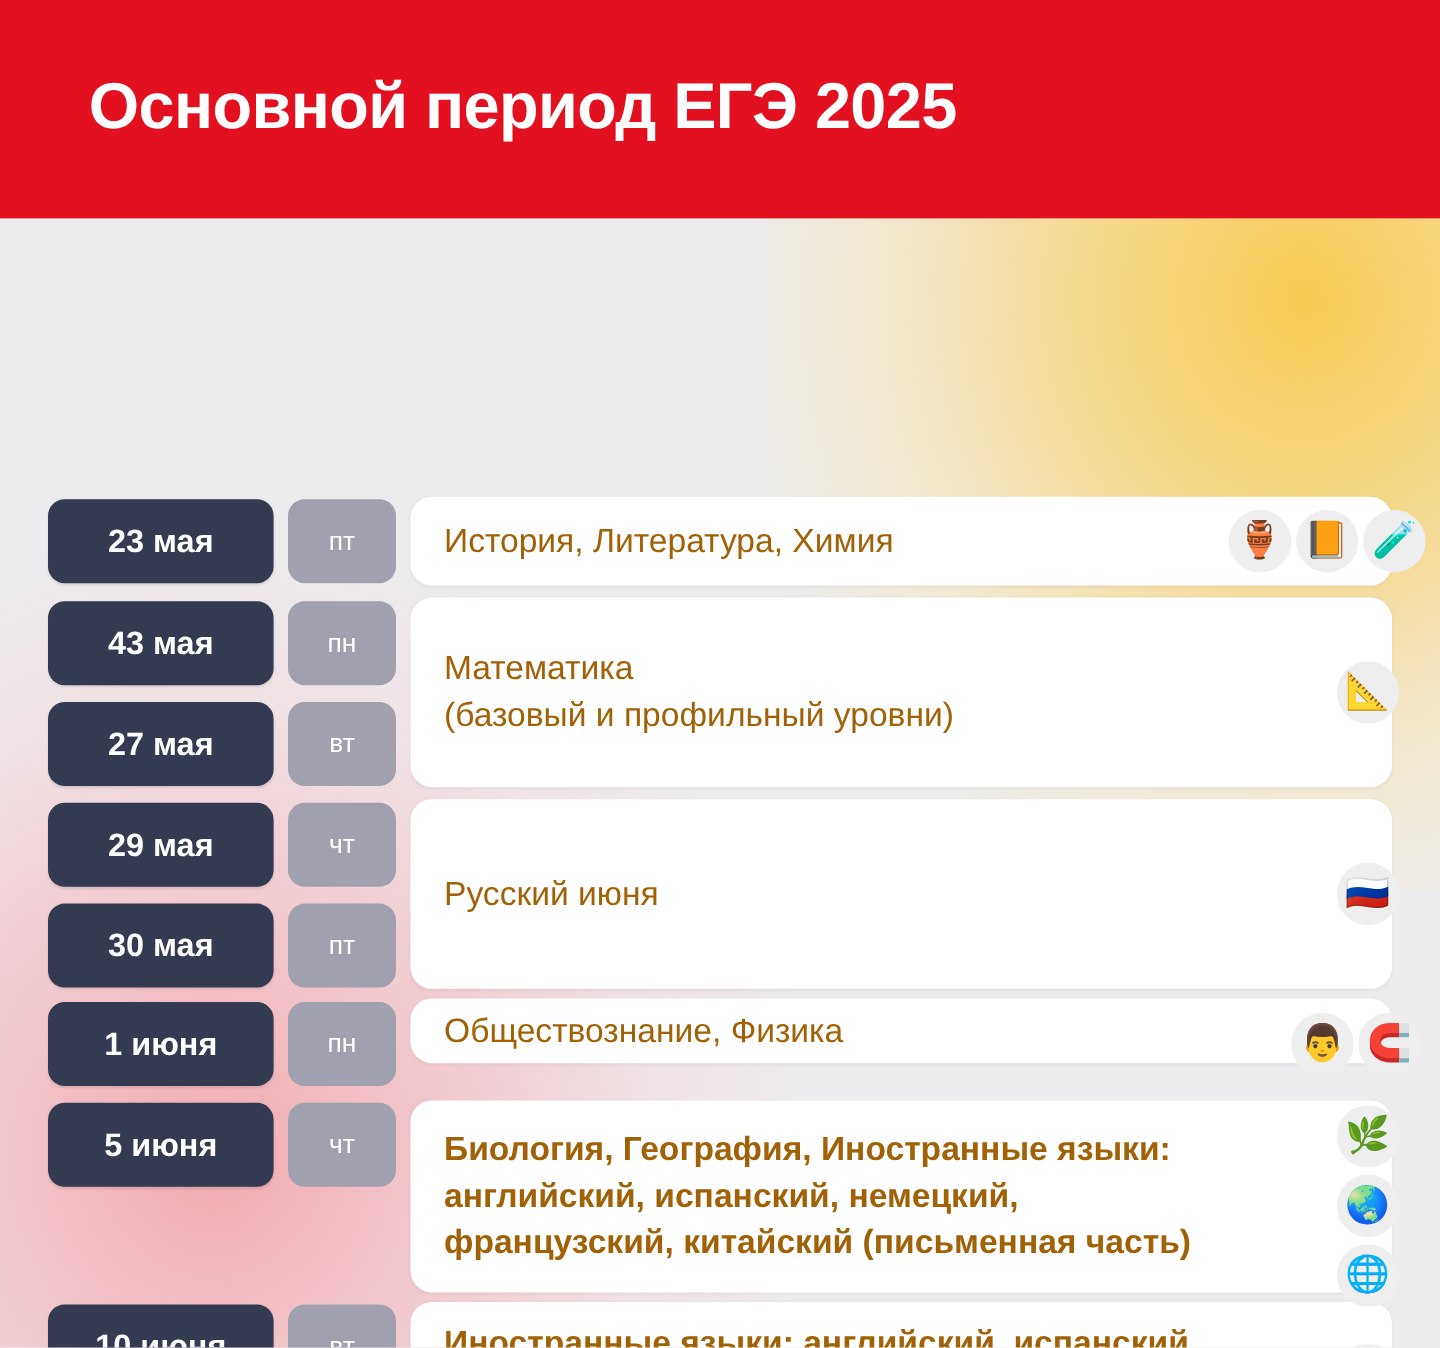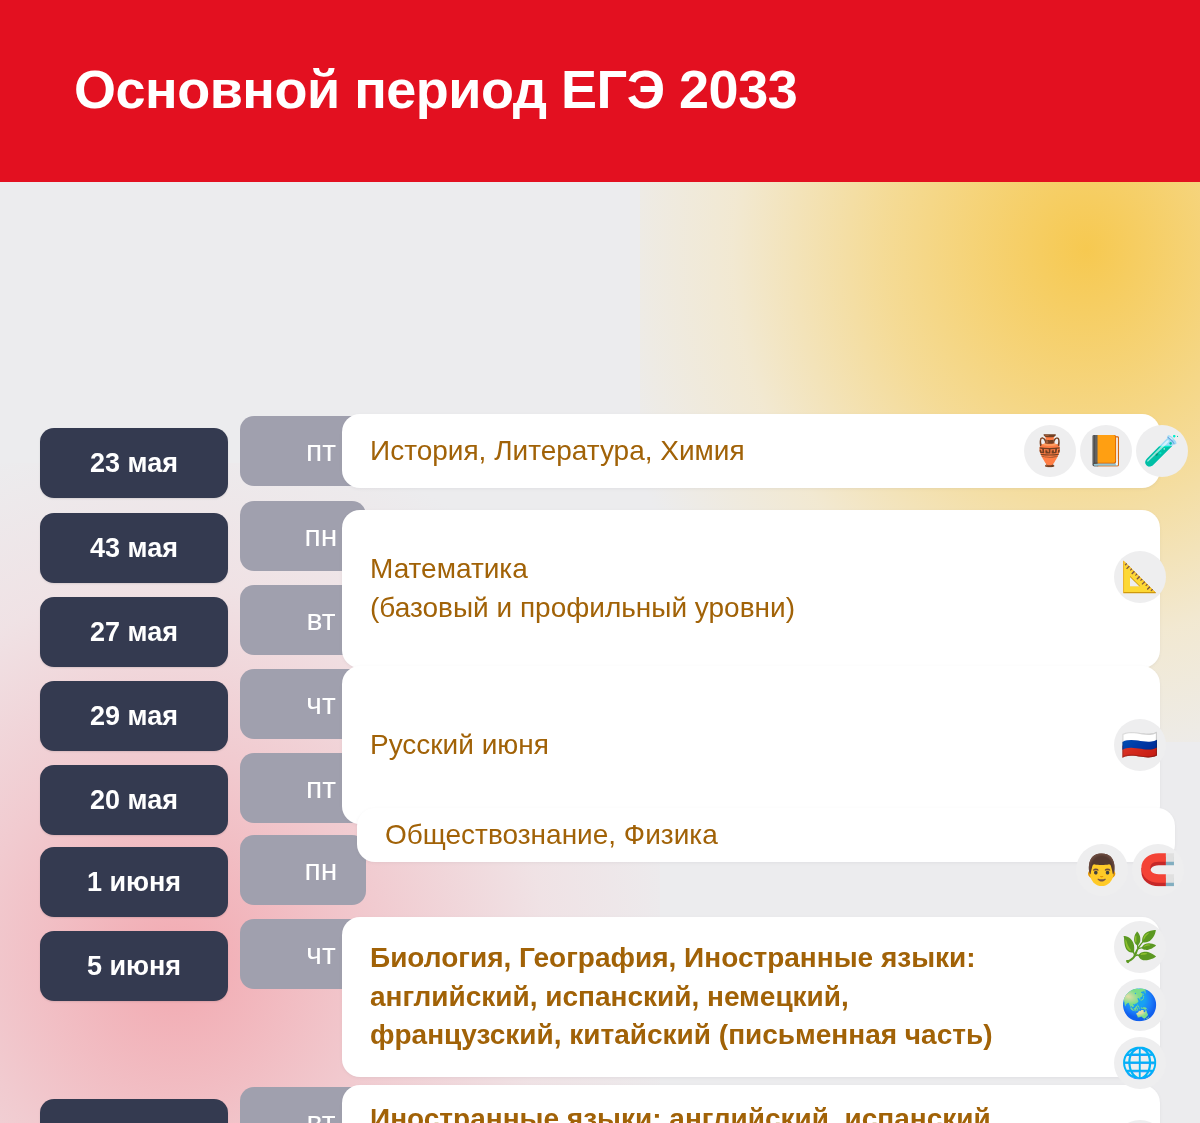--- a/index.html
+++ b/index.html
@@ -112,37 +112,35 @@
     background: #343a50;
     border-radius: 14px;
     color: #ffffff;
     font-size: 27px;
     font-weight: bold;
     display: flex;
     align-items: center;
     justify-content: center;
     letter-spacing: 0px;
     box-shadow: 0 1px 2px rgba(0,0,0,0.10);
-    margin-top: 12px;
   }
 
   .day-pill {
     position: absolute;
     left: 240px;
     width: 90px;
     height: 70px;
     background: #a0a0ae;
     border-radius: 14px;
     color: #ffffff;
-    font-size: 30px;
+    font-size: 22px;
     font-weight: normal;
     display: flex;
     align-items: center;
     justify-content: center;
-    padding-left: 36px;
   }
 
   .card {
     position: absolute;
     left: 342px;
     width: 818px;
     background: #ffffff;
     border-radius: 18px;
     box-shadow: 0 1px 3px rgba(120,120,130,0.10);
     display: flex;
@@ -182,35 +180,35 @@
     font-size: 30px;
     line-height: 1;
   }
 
   
   #row-1 .card      { top: 232px; height: 74px; }
   #row-1 .date-pill { top: 234px; }
   #row-1 .day-pill  { top: 234px; }
   #row-1 .icon-strip{ top: 243px; left: 1024px; }
 
-  #row-2 .card      { top: 328px; height: 158px; }
+  #row-2 .card      { top: 316px; height: 158px; }
   #row-2 .date-pill.p1 { top: 319px; }
   #row-2 .day-pill.p1  { top: 319px; }
   #row-2 .date-pill.p2 { top: 403px; }
   #row-2 .day-pill.p2  { top: 403px; }
   #row-2 .icon-strip{ top: 369px; left: 1114px; }
 
   #row-3 .card      { top: 484px; height: 158px; }
   #row-3 .date-pill.p1 { top: 487px; }
   #row-3 .day-pill.p1  { top: 487px; }
   #row-3 .date-pill.p2 { top: 571px; }
   #row-3 .day-pill.p2  { top: 571px; }
   #row-3 .icon-strip{ top: 537px; left: 1114px; }
 
-  #row-4 .card      { top: 626px; height: 54px; margin-left: 15px; }
+  #row-4 .card      { top: 650px; height: 54px; }
   #row-4 .date-pill { top: 653px; }
   #row-4 .day-pill  { top: 653px; }
   #row-4 .icon-strip{ top: 662px; left: 1076px; }
 
   #row-5 .card      { top: 735px; height: 160px; }
   #row-5 .date-pill { top: 737px; text-align: center; }
   #row-5 .day-pill  { top: 737px; }
   #row-5 .icon-strip{ top: 739px; left: 1114px; }
 
   #row-6 .card      { top: 903px; height: 146px; }
@@ -226,21 +224,21 @@
 <body>
 
 <div class="poster">
 
   <div class="bg-layer">
     <div class="bg-gold"></div>
     <div class="bg-rose"></div>
   </div>
 
   <div class="header">
-    <div class="header-title">Основной период ЕГЭ 2033</div>
+    <div class="header-title">Основной период ЕГЭ 2025</div>
   </div>
 
   <div class="schedule">
 
     <div class="row" id="row-1">
       <div class="date-pill">23 мая</div>
       <div class="day-pill">пт</div>
       <div class="card">
         <div class="card-text">История, Литература, Химия</div>
       </div>
@@ -261,21 +259,21 @@
 (базовый и профильный уровни)</div>
       </div>
       <div class="icon-strip vertical">
         <div class="icon-bubble">📐</div>
       </div>
     </div>
 
     <div class="row" id="row-3">
       <div class="date-pill p1">29 мая</div>
       <div class="day-pill p1">чт</div>
-      <div class="date-pill p2">20 мая</div>
+      <div class="date-pill p2">30 мая</div>
       <div class="day-pill p2">пт</div>
       <div class="card">
         <div class="card-text">Русский июня</div>
       </div>
       <div class="icon-strip vertical">
         <div class="icon-bubble">🇷🇺</div>
       </div>
     </div>
 
     <div class="row" id="row-4">

